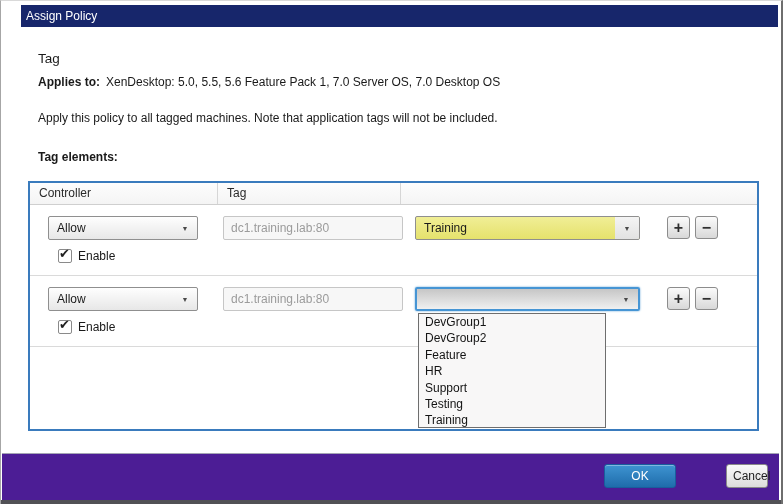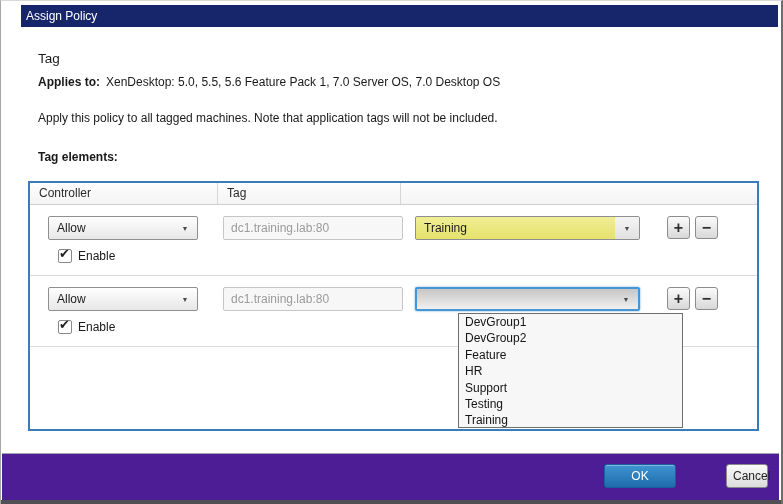--- a/index.html
+++ b/index.html
@@ -104,24 +104,23 @@
     border: 1px solid #8a8a8a; border-radius: 2px;
     background: #fff; position: relative; margin-right: 6px;
   }
   .checkbox .check {
     position: absolute; left: 0px; top: -4px;
     font-size: 13px; color: #1f1f1f;
   }
   
   #tag-popup {
     position: absolute; left: 388px; top: 130px;
-    width: 225px; height: 115px; z-index: 10;
+    width: 188px; height: 115px; z-index: 10;
     background: #f8f7f7; border: 1px solid #6e6e6e;
     overflow: hidden;
-    margin-left: 40px;
   }
   #tag-popup .item {
     height: 16.4px; line-height: 16.4px; padding-left: 6px;
     color: #141414;
   }
   
   #footer {
     position: absolute; left: 1px; right: 2px; bottom: 4px; height: 47px;
     background: #4c1d95; border-top: 1px solid #a4a4b4;
   }

